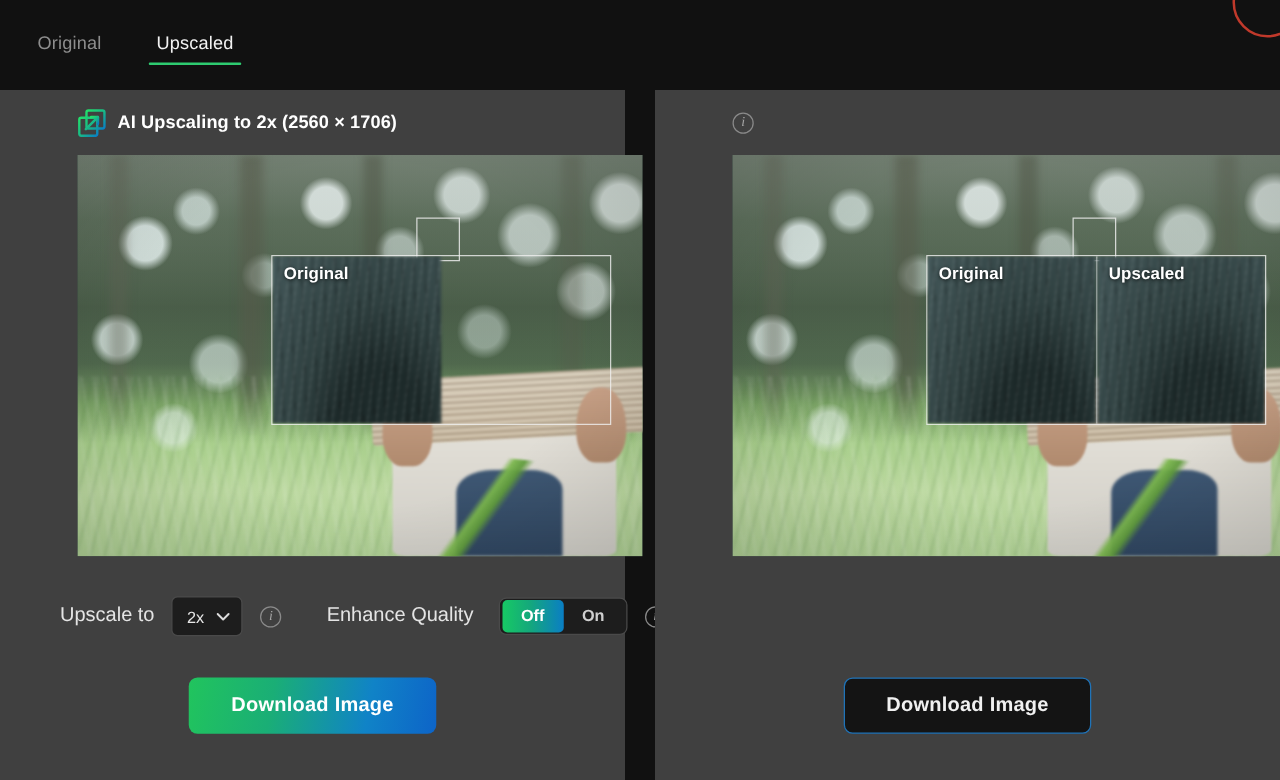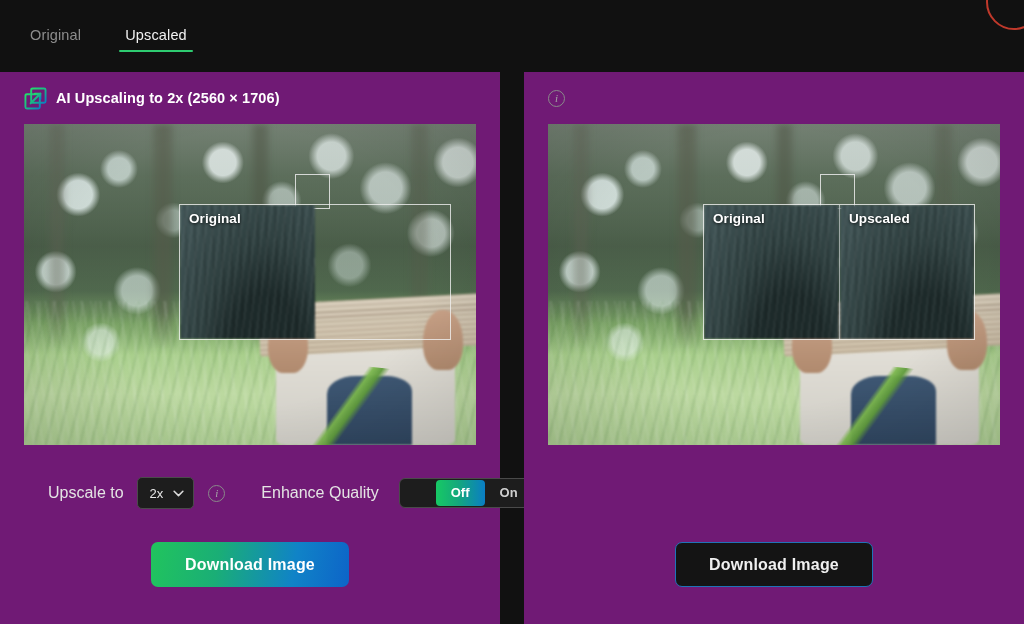--- a/index.html
+++ b/index.html
@@ -56,22 +56,23 @@
 
   
   .panels {
     position: absolute;
     top: 72px; left: 0;
     width: 1024px;
     display: flex;
   }
   .panel {
     position: relative;
-    background: #701a75;
-    box-sizing: border-box;
+    background: #404040;
+    box-sizing: border-box;
+    padding-left: 38px;
   }
   .panel.left  { width: 500px; margin-left: 0px; height: 552px; }
   .panel.right { width: 500px; margin-left: 24px; height: 552px; }
 
   .panel-head {
     display: flex;
     align-items: center;
     gap: 9px;
     height: 52px;
     padding: 0 0 0 24px;
@@ -309,21 +310,20 @@
     font-weight: bold;
     color: #cfcfcf;
     padding: 0 15px;
     height: 26px;
     line-height: 26px;
     border-radius: 4px;
   }
   .toggle-opt.on {
     color: #ffffff;
     background: linear-gradient(90deg, #17c964 0%, #14a87c 45%, #0a7ec4 100%);
-    margin-left: 34px;
   }
 
   
   .dl-wrap {
     position: absolute;
     left: 0; right: 0; top: 470px;
     display: flex;
     justify-content: center;
   }
   .btn {

